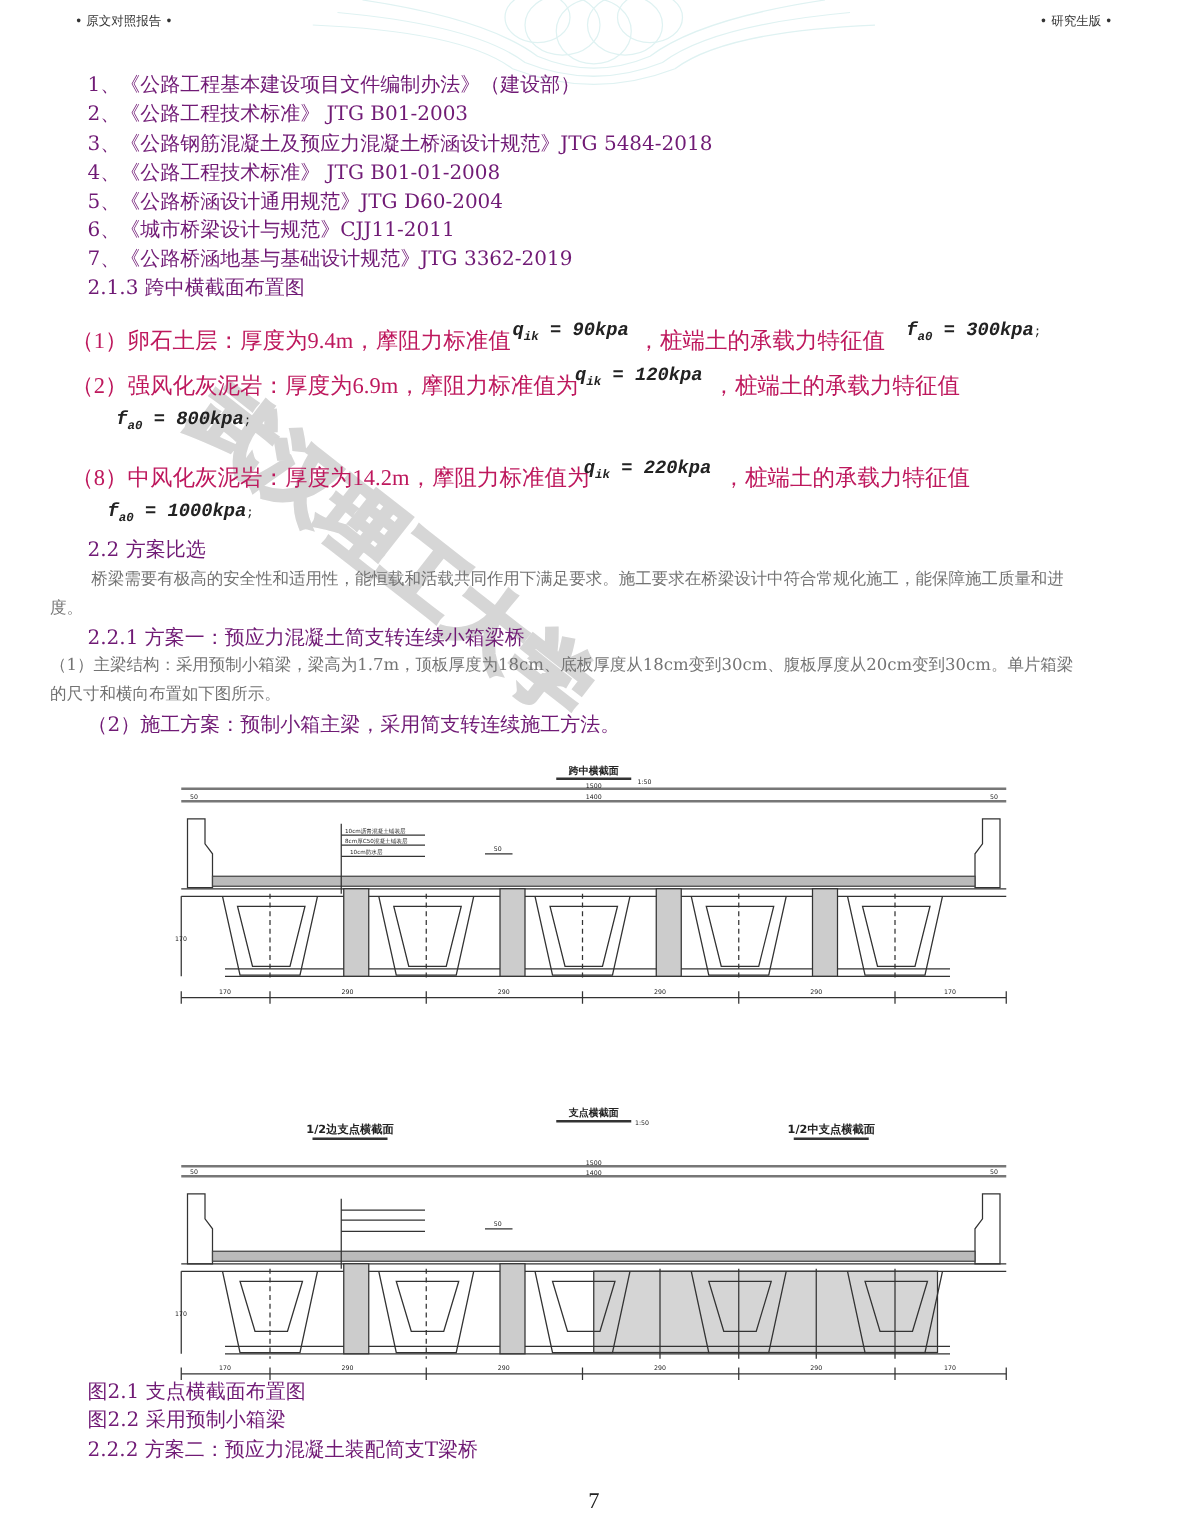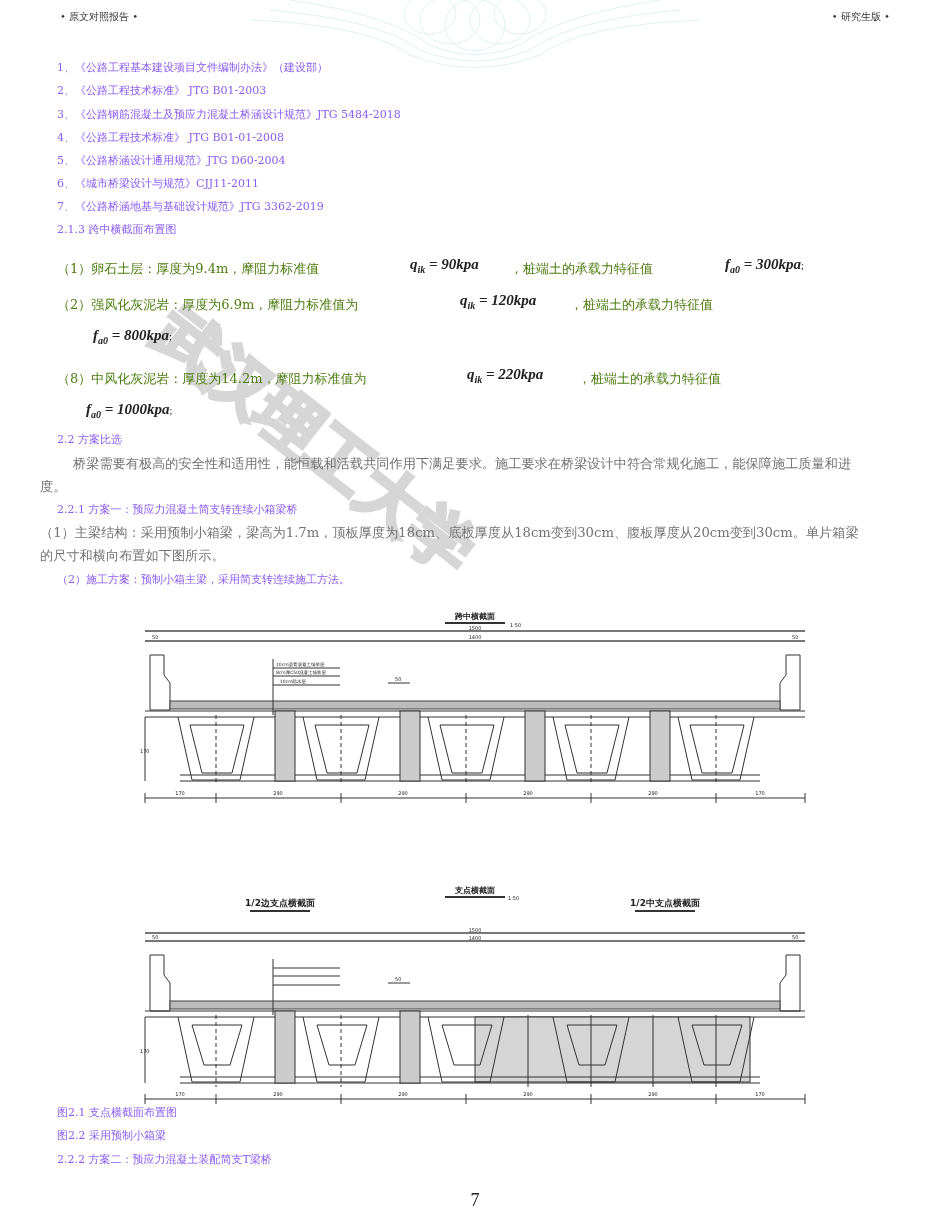--- a/index.html
+++ b/index.html
@@ -2,28 +2,28 @@
 <html><head>
 <meta charset="utf-8">
 <style>
   html, body { margin: 0; padding: 0; background: #ffffff; }
   body { width: 950px; height: 1230px; position: relative; overflow: hidden;
          font-family: "DejaVu Serif", "Liberation Serif", serif; color: #2b2b2b; }
   .guilloche { position: absolute; left: 250px; top: 0; width: 450px; height: 75px; z-index: 0; }
   .hdr { position: absolute; top: 10px; font-size: 10px; color: #333; z-index: 2; }
   .hdr-left { left: 60px; }
   .hdr-right { right: 60px; }
-  .line { position: absolute; left: 57px; font-size: 11px; line-height: 18px; white-space: nowrap; z-index: 2; color: #8b5cf6; }
+  .line { position: absolute; left: 70px; font-size: 16px; line-height: 18px; white-space: nowrap; z-index: 2; color: #701a75; }
   .para { position: absolute; left: 40px; width: 830px; font-size: 13.2px; line-height: 23px; z-index: 2; color: #737373; }
   .indent { text-indent: 33px; }
-  .math { font-family: Liberation Serif, serif; font-weight: bold; font-style: italic;
+  .math { font-family: Liberation Mono, monospace; font-weight: bold; font-style: italic;
           font-size: 15px; color: #222; position: absolute; white-space: nowrap; z-index: 2; }
   .math sub { font-size: 10px; }
   .semi { font-size: 10px; font-weight: normal; font-style: normal; }
-  .plain { position: absolute; font-size: 13px; white-space: nowrap; z-index: 2; color: #4d7c0f; }
+  .plain { position: absolute; font-size: 18px; white-space: nowrap; z-index: 2; color: #be185d; font-family: Liberation Serif, serif; }
   .watermark { position: absolute; z-index: 1; pointer-events: none; }
   .figure { position: absolute; left: 140px; width: 670px; z-index: 2; }
   .pagenum { position: absolute; top: 1190px; left: 0; width: 950px; text-align: center;
              font-family: "Liberation Serif", serif; font-size: 18px; color: #222; z-index: 2; }
   svg text { font-family: "DejaVu Sans", sans-serif; }
 </style>
 </head>
 <body>
 
 <svg class="guilloche" viewBox="0 0 450 75">

